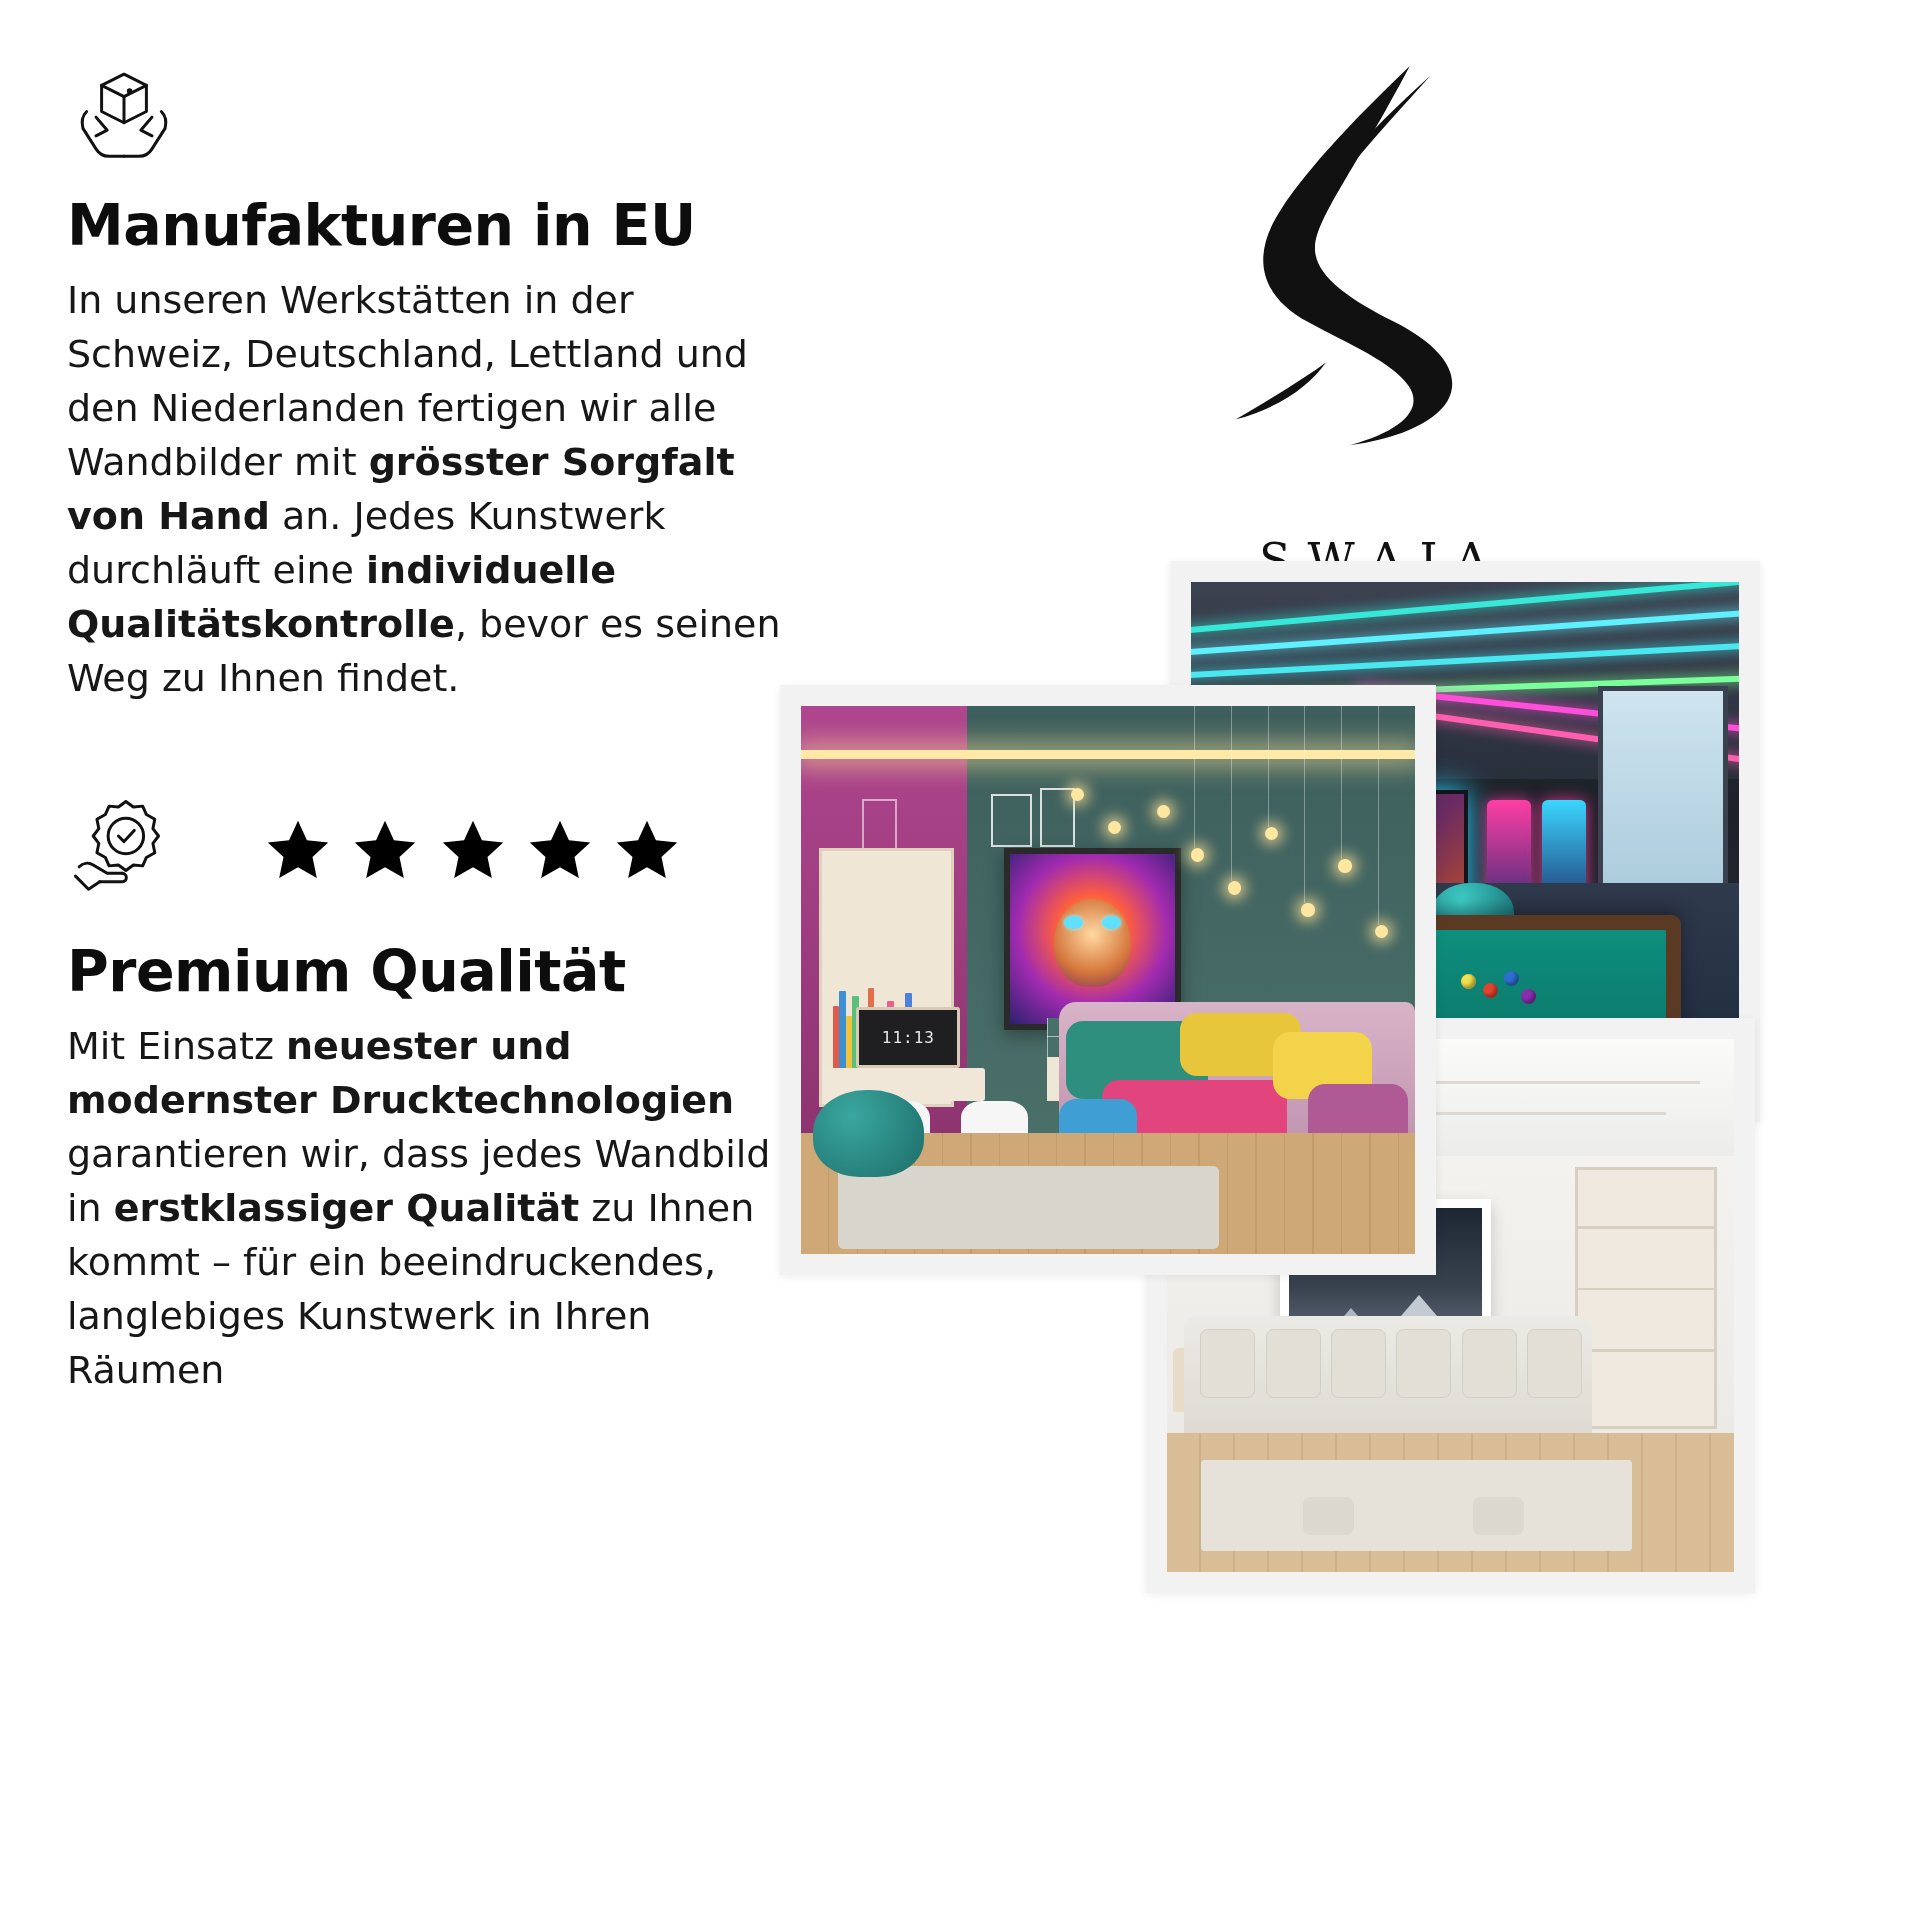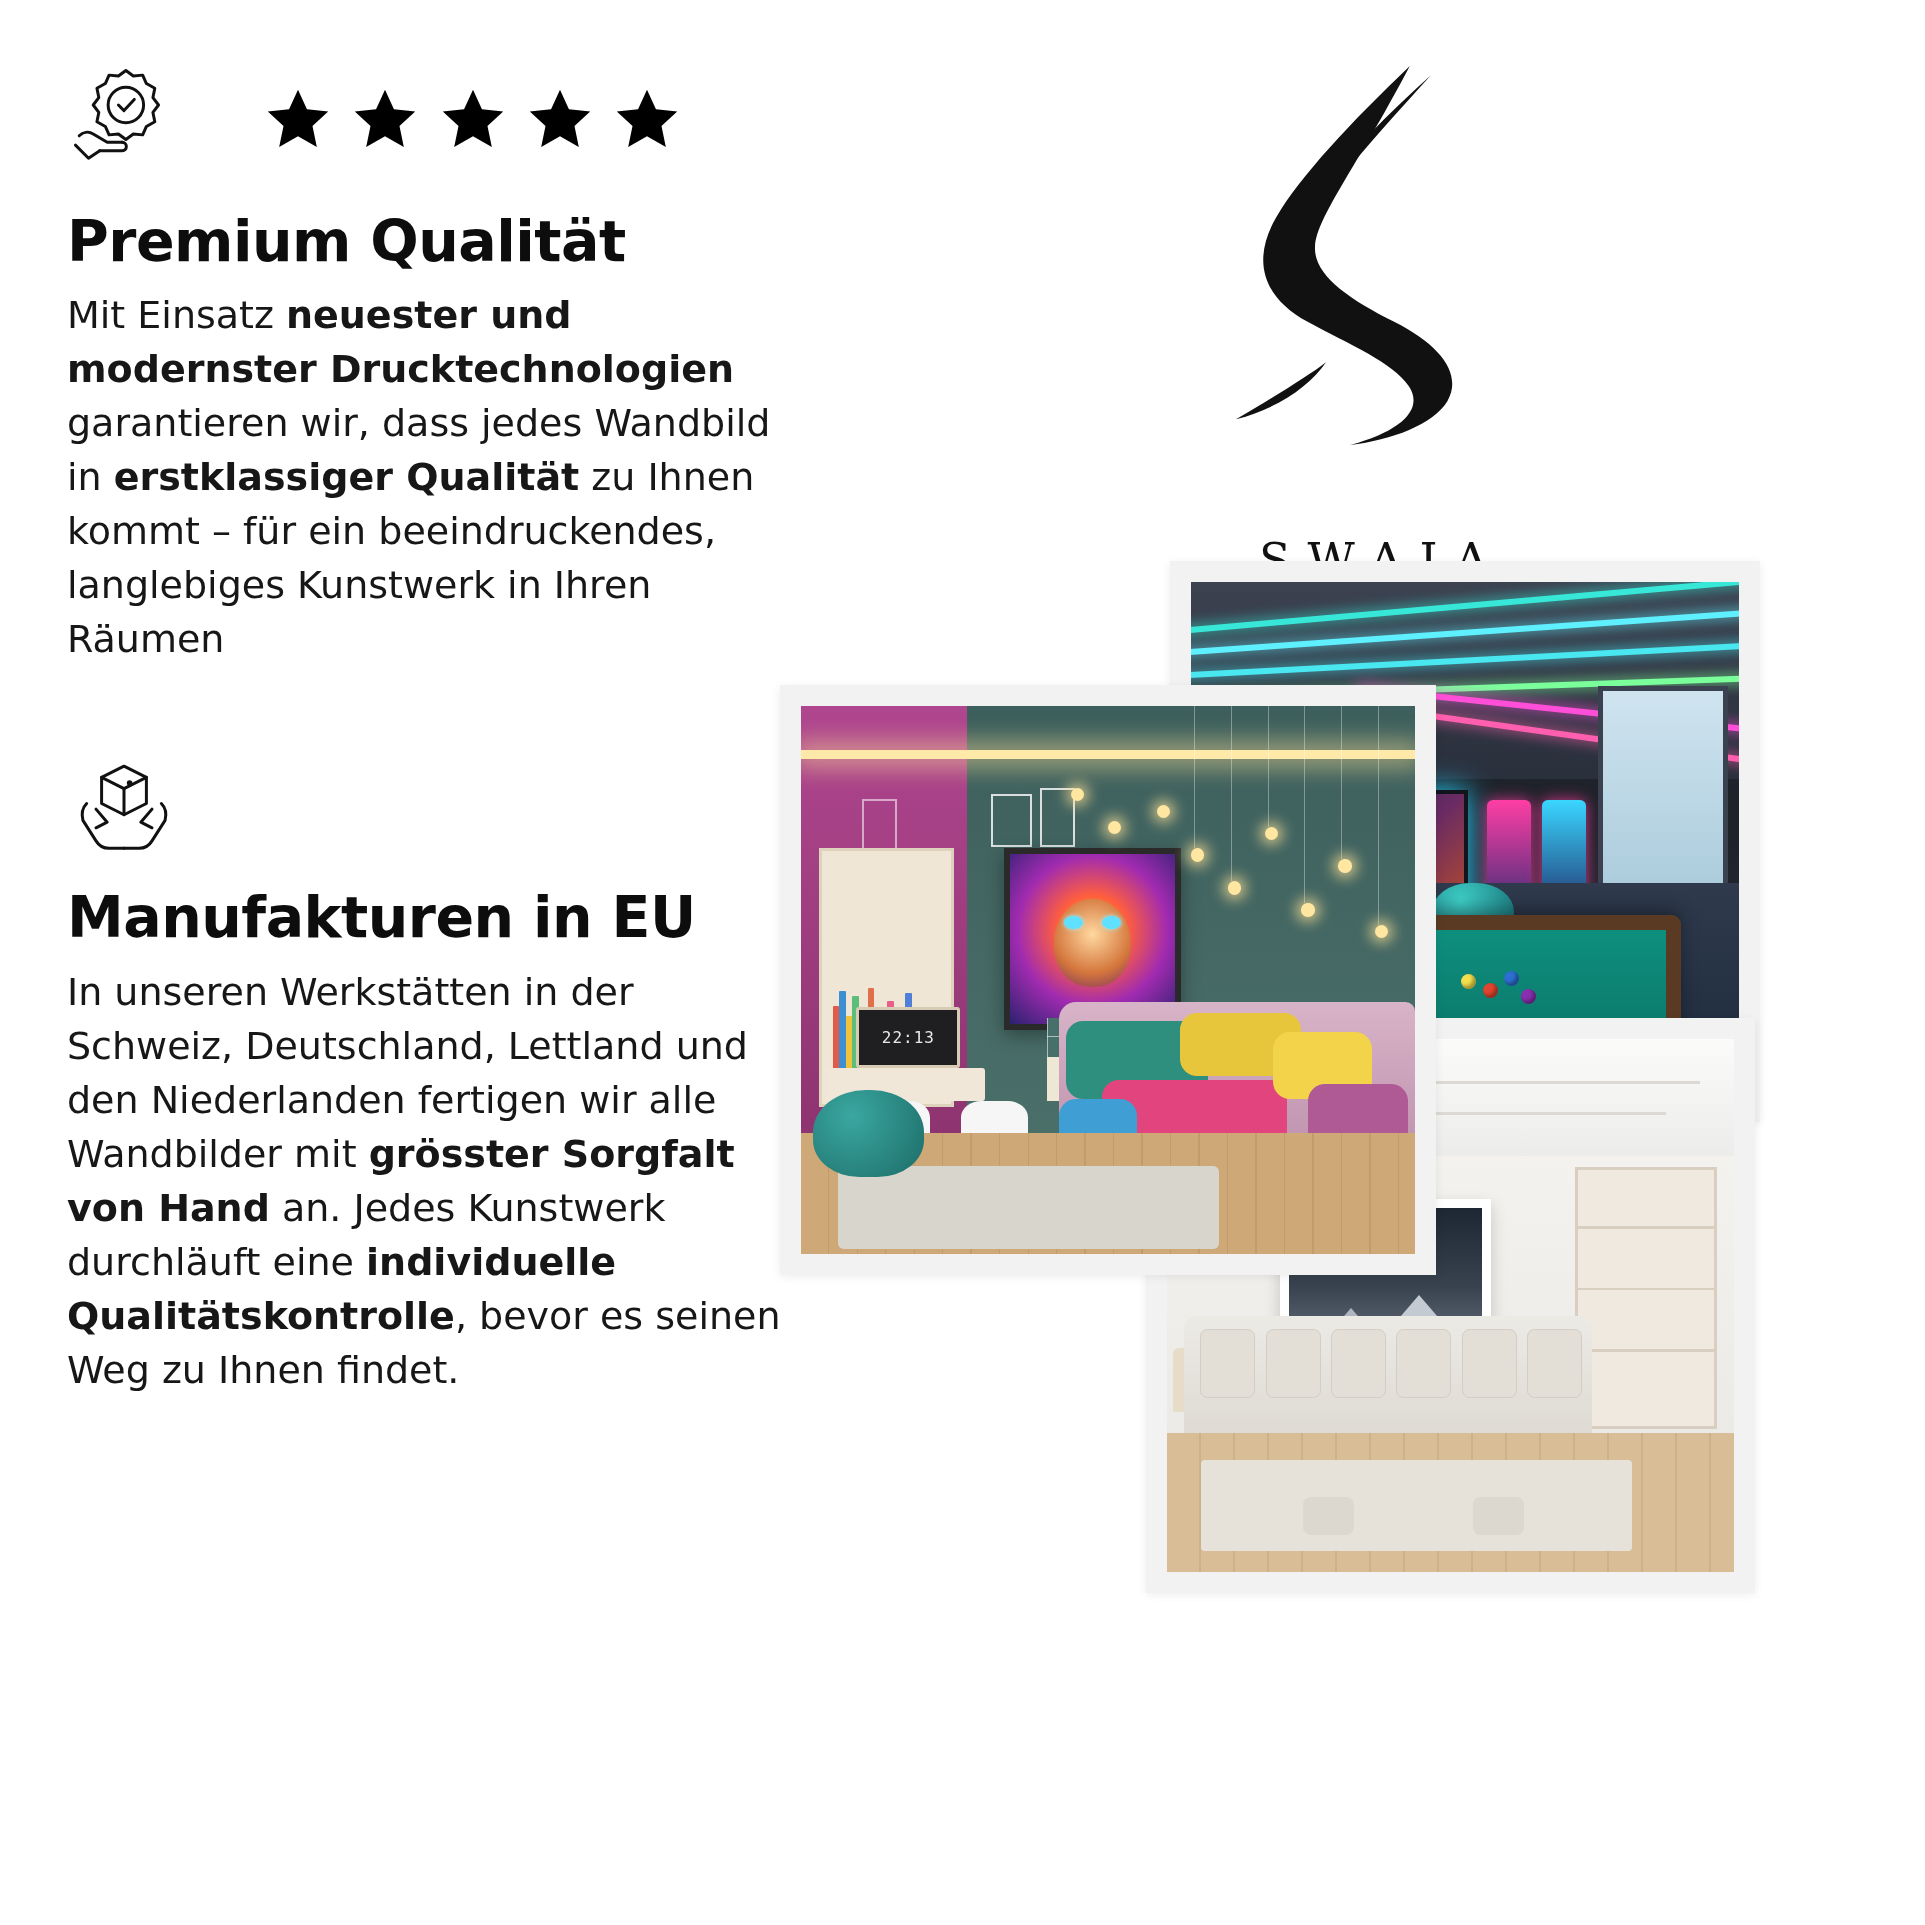--- a/index.html
+++ b/index.html
@@ -362,20 +362,39 @@
   }
   .living .lamp {
     position: absolute; left: 1%; bottom: 30%; width: 9%; height: 12%;
     background: #e7dcc7; border-radius: 5.7px 5.7px 1.9px 1.9px;
   }
 </style>
 </head>
 <body>
 
 <div class="left-col">
+
+  <div class="feature-block">
+    <div class="icon-row">
+      <span class="icon-wrap">
+        <svg width="112" height="112" viewBox="0 0 120 120" fill="none" stroke="#111" stroke-width="3.2" stroke-linecap="round" stroke-linejoin="round">
+          <path d="M60 12 L84 24 L84 52 L60 64 L36 52 L36 24 Z"></path>
+          <path d="M36 24 L60 36 L84 24"></path>
+          <path d="M60 36 L60 64"></path>
+          <circle cx="66" cy="30" r="3" fill="#111" stroke="none"></circle>
+          <path d="M20 52 C16 56 14 62 16 70 L30 92 C33 97 38 100 44 100 L60 100"></path>
+          <path d="M30 58 L42 72 L30 78"></path>
+          <path d="M100 52 C104 56 106 62 104 70 L90 92 C87 97 82 100 76 100 L60 100"></path>
+          <path d="M90 58 L78 72 L90 78"></path>
+        </svg>
+      </span>
+    </div>
+    <div class="feature-title">Manufakturen in EU</div>
+    <div class="feature-text">In unseren Werkstätten in der Schweiz, Deutschland, Lettland und den Niederlanden fertigen wir alle Wandbilder mit <b>grösster Sorgfalt von Hand</b> an. Jedes Kunstwerk durchläuft eine <b>individuelle Qualitätskontrolle</b>, bevor es seinen Weg zu Ihnen findet.</div>
+  </div>
 
   <div class="feature-block">
     <div class="icon-row">
       <span class="icon-wrap">
         <svg width="112" height="112" viewBox="0 0 120 120" fill="none" stroke="#111" stroke-width="3.2" stroke-linecap="round" stroke-linejoin="round">
           <path d="M62 8 L70 14 L80 13 L84 22 L93 27 L91 37 L97 45 L91 53 L93 63 L84 68 L80 77 L70 76 L62 82 L54 76 L44 77 L40 68 L31 63 L33 53 L27 45 L33 37 L31 27 L40 22 L44 13 L54 14 Z"></path>
           <circle cx="62" cy="45" r="19"></circle>
           <path d="M54 45 L60 51 L71 39"></path>
           <path d="M12 78 C16 74 22 73 27 76 L42 85 L58 85"></path>
           <path d="M58 85 C64 85 64 94 58 94 L34 94"></path>
@@ -407,39 +426,20 @@
           <svg viewBox="0 0 24 24" width="74" height="74" fill="#000">
               <path d="M12 2.5l2.9 6.3 6.9.8-5.1 4.7 1.4 6.8L12 17.6 5.9 21.1l1.4-6.8L2.2 9.6l6.9-.8z"></path>
             </svg>
         </span>
       </span>
     </div>
     <div class="feature-title second">Premium Qualität</div>
     <div class="feature-text">Mit Einsatz <b>neuester und modernster Drucktechnologien</b> garantieren wir, dass jedes Wandbild in <b>erstklassiger Qualität</b> zu Ihnen kommt – für ein beeindruckendes, langlebiges Kunstwerk in Ihren Räumen</div>
   </div>
 
-  <div class="feature-block">
-    <div class="icon-row">
-      <span class="icon-wrap">
-        <svg width="112" height="112" viewBox="0 0 120 120" fill="none" stroke="#111" stroke-width="3.2" stroke-linecap="round" stroke-linejoin="round">
-          <path d="M60 12 L84 24 L84 52 L60 64 L36 52 L36 24 Z"></path>
-          <path d="M36 24 L60 36 L84 24"></path>
-          <path d="M60 36 L60 64"></path>
-          <circle cx="66" cy="30" r="3" fill="#111" stroke="none"></circle>
-          <path d="M20 52 C16 56 14 62 16 70 L30 92 C33 97 38 100 44 100 L60 100"></path>
-          <path d="M30 58 L42 72 L30 78"></path>
-          <path d="M100 52 C104 56 106 62 104 70 L90 92 C87 97 82 100 76 100 L60 100"></path>
-          <path d="M90 58 L78 72 L90 78"></path>
-        </svg>
-      </span>
-    </div>
-    <div class="feature-title">Manufakturen in EU</div>
-    <div class="feature-text">In unseren Werkstätten in der Schweiz, Deutschland, Lettland und den Niederlanden fertigen wir alle Wandbilder mit <b>grösster Sorgfalt von Hand</b> an. Jedes Kunstwerk durchläuft eine <b>individuelle Qualitätskontrolle</b>, bevor es seinen Weg zu Ihnen findet.</div>
-  </div>
-
 </div>
 
 <div class="logo-area">
   <span class="logo-mark">
     <svg viewBox="0 0 300 430" width="276" height="399" xmlns="http://www.w3.org/2000/svg">
       <path d="M215 8 C150 70 96 128 70 172 C42 220 56 260 104 286 C150 311 196 330 214 356 C230 380 208 404 150 420 C196 414 240 398 256 372 C272 344 250 312 198 286 C146 260 110 234 112 204 C114 172 156 120 215 8 Z" fill="#111"></path>
       <path d="M238 18 C176 86 126 142 104 182 C86 214 96 240 132 262 C96 248 78 220 94 186 C114 142 166 82 238 18 Z" fill="#111"></path>
       <path d="M26 392 C70 366 106 344 124 330 C106 356 72 380 26 392 Z" fill="#111"></path>
     </svg>
   </span>
@@ -516,21 +516,21 @@
         <span class="bulb" style="left:87.5%; top:28%;"></span>
       <span class="bulb-wire" style="left:94%; height:40%;"></span>
         <span class="bulb" style="left:93.5%; top:40%;"></span>
       <span class="bulb" style="left:58%; top:18%;"></span>
       <span class="bulb" style="left:50%; top:21%;"></span>
       <span class="bulb" style="left:44%; top:15%;"></span>
 
       <div class="grid-wall"></div>
       <div class="counter"></div>
       <div class="desk"></div>
-      <div class="chalkboard">22:13</div>
+      <div class="chalkboard">11:13</div>
 
       <div class="chair" style="left:10%;">
         <span class="seatback"></span>
           <span class="leg" style="left:15%;"></span>
           <span class="leg" style="right:15%;"></span>
       </div>
       <div class="chair" style="left:26%;">
         <span class="seatback"></span>
           <span class="leg" style="left:15%;"></span>
           <span class="leg" style="right:15%;"></span>

